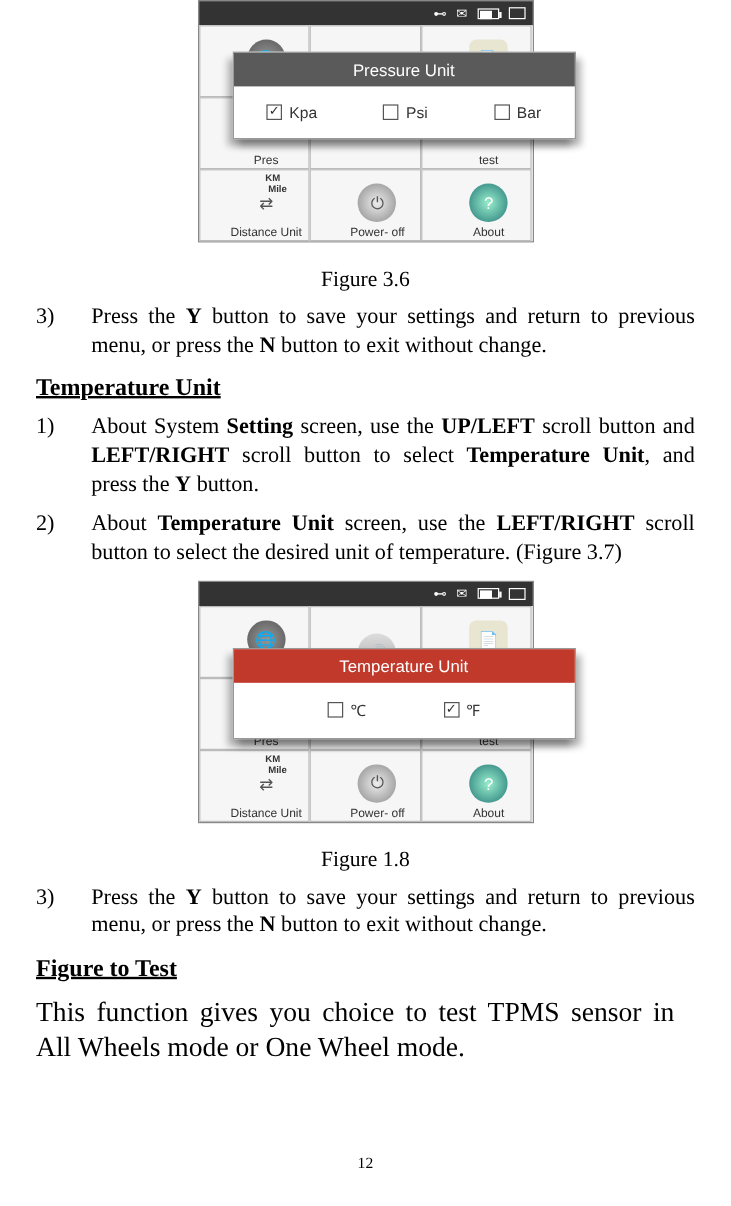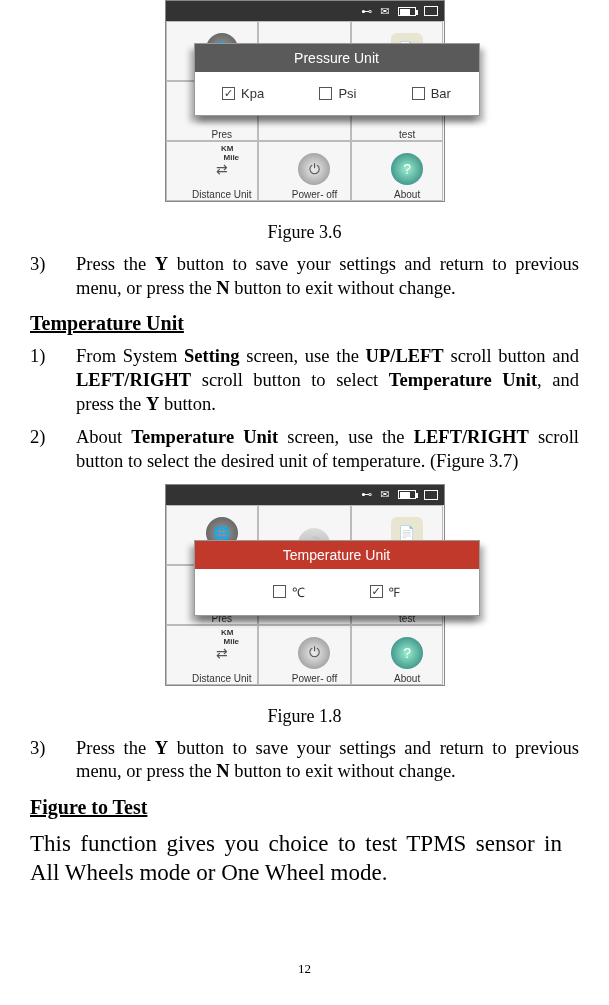--- a/index.html
+++ b/index.html
@@ -201,21 +201,21 @@
   <div class="list-text">
     <span>Press the </span><b>Y</b><span> button to save your settings and return to previous menu, or press the </span><b>N</b><span> button to exit without change.</span>
   </div>
 </div>
 
 <div class="section-title">Temperature  Unit</div>
 
 <div class="list-item">
   <div class="list-num">1)</div>
   <div class="list-text">
-    <span>From System </span><b>Setting</b><span> screen, use  the </span><b>UP/LEFT</b><span> scroll button and </span><b>LEFT/RIGHT</b><span> scroll  button to select </span><b>Temperature  Unit</b><span>, and press the </span><b>Y</b><span> button.</span>
+    <span>About System </span><b>Setting</b><span> screen, use  the </span><b>UP/LEFT</b><span> scroll button and </span><b>LEFT/RIGHT</b><span> scroll  button to select </span><b>Temperature  Unit</b><span>, and press the </span><b>Y</b><span> button.</span>
   </div>
 </div>
 
 <div class="list-item">
   <div class="list-num">2)</div>
   <div class="list-text">
     <span>About </span><b>Temperature  Unit</b><span> screen, use the </span><b>LEFT/RIGHT</b><span>  scroll button to select the desired unit of temperature. (Figure 3.7)</span>
   </div>
 </div>
 

